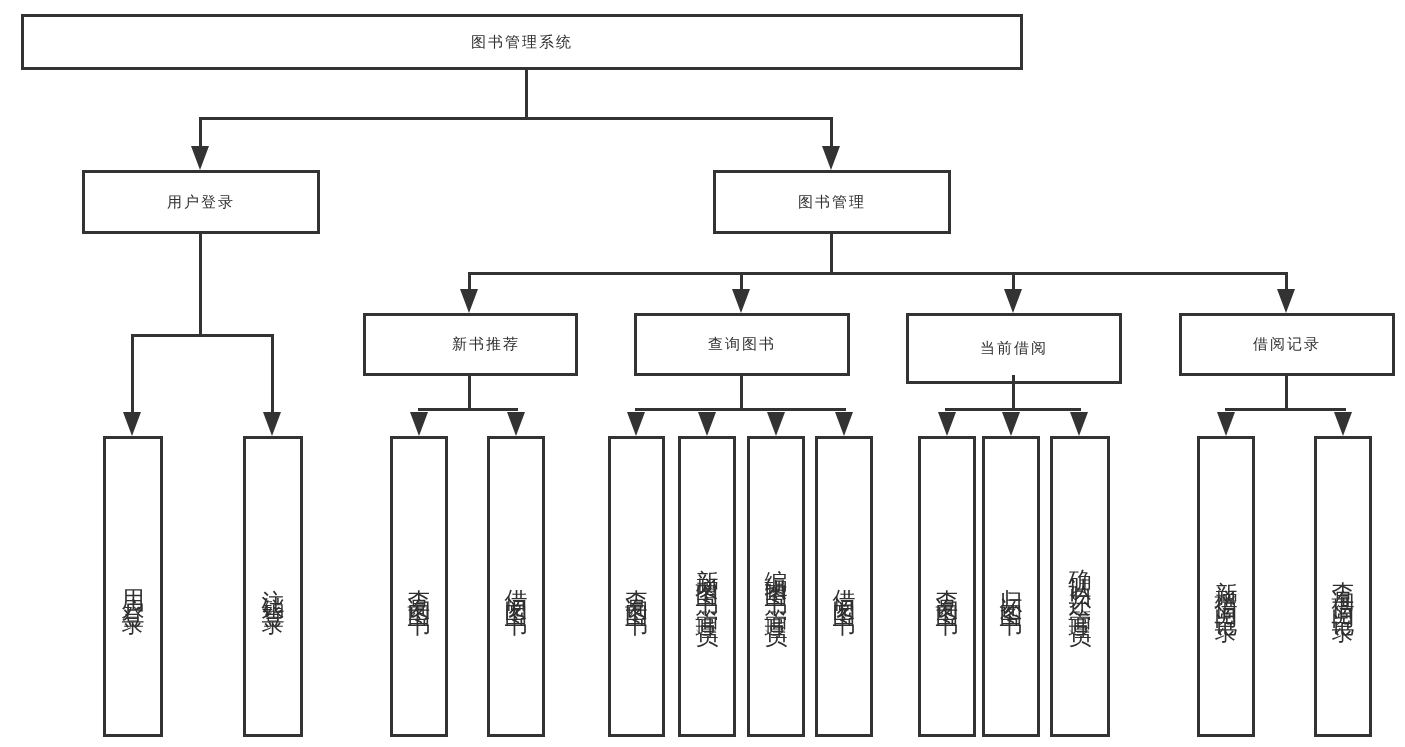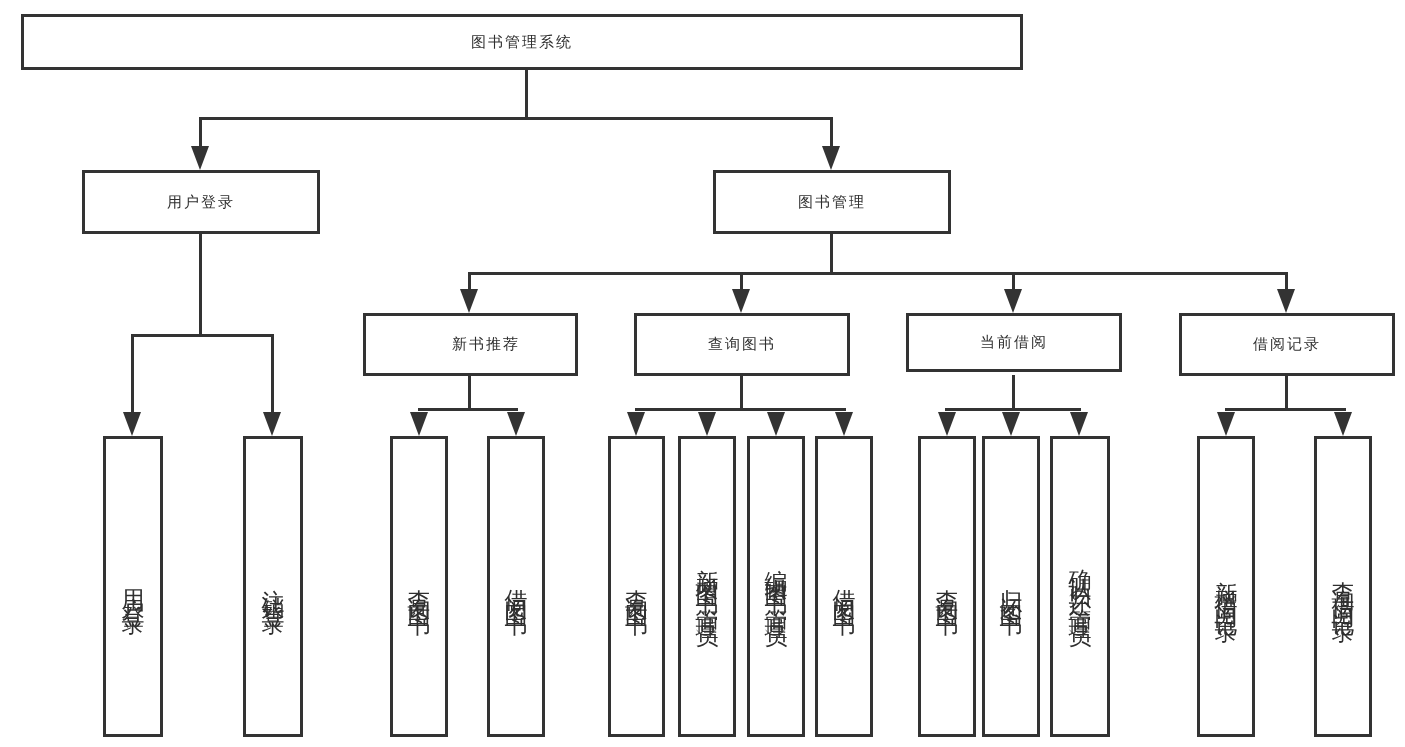--- a/index.html
+++ b/index.html
@@ -39,21 +39,21 @@
     letter-spacing:8px;
     color:var(--text);
     line-height:1;
   }
   
   .n-root   {left:21px;  top:14px;  width:1002px;height:56px;}
   .n-login  {left:82px;  top:170px; width:238px; height:64px;}
   .n-mgmt   {left:713px; top:170px; width:238px; height:64px;}
   .n-newbook{left:363px; top:313px; width:215px; height:63px;padding-left:31px;}
   .n-borrow {left:634px; top:313px; width:216px; height:63px;}
-  .n-current{left:906px; top:313px; width:216px; height:59px;}
+  .n-current{left:906px; top:313px; width:216px; height:71px;}
   .n-records{left:1179px;top:313px; width:216px; height:63px;}
   .leaf{top:436px;height:301px;}
   .f-login1{left:103px;width:60px;}
   .f-logout{left:243px;width:60px;}
   .f-nb-q{left:390px;width:58px;}
   .f-nb-b{left:487px;width:58px;}
   .f-bb-q{left:608px;width:57px;}
   .f-bb-a{left:678px;width:58px;}
   .f-bb-e{left:747px;width:58px;}
   .f-bb-b{left:815px;width:58px;}

